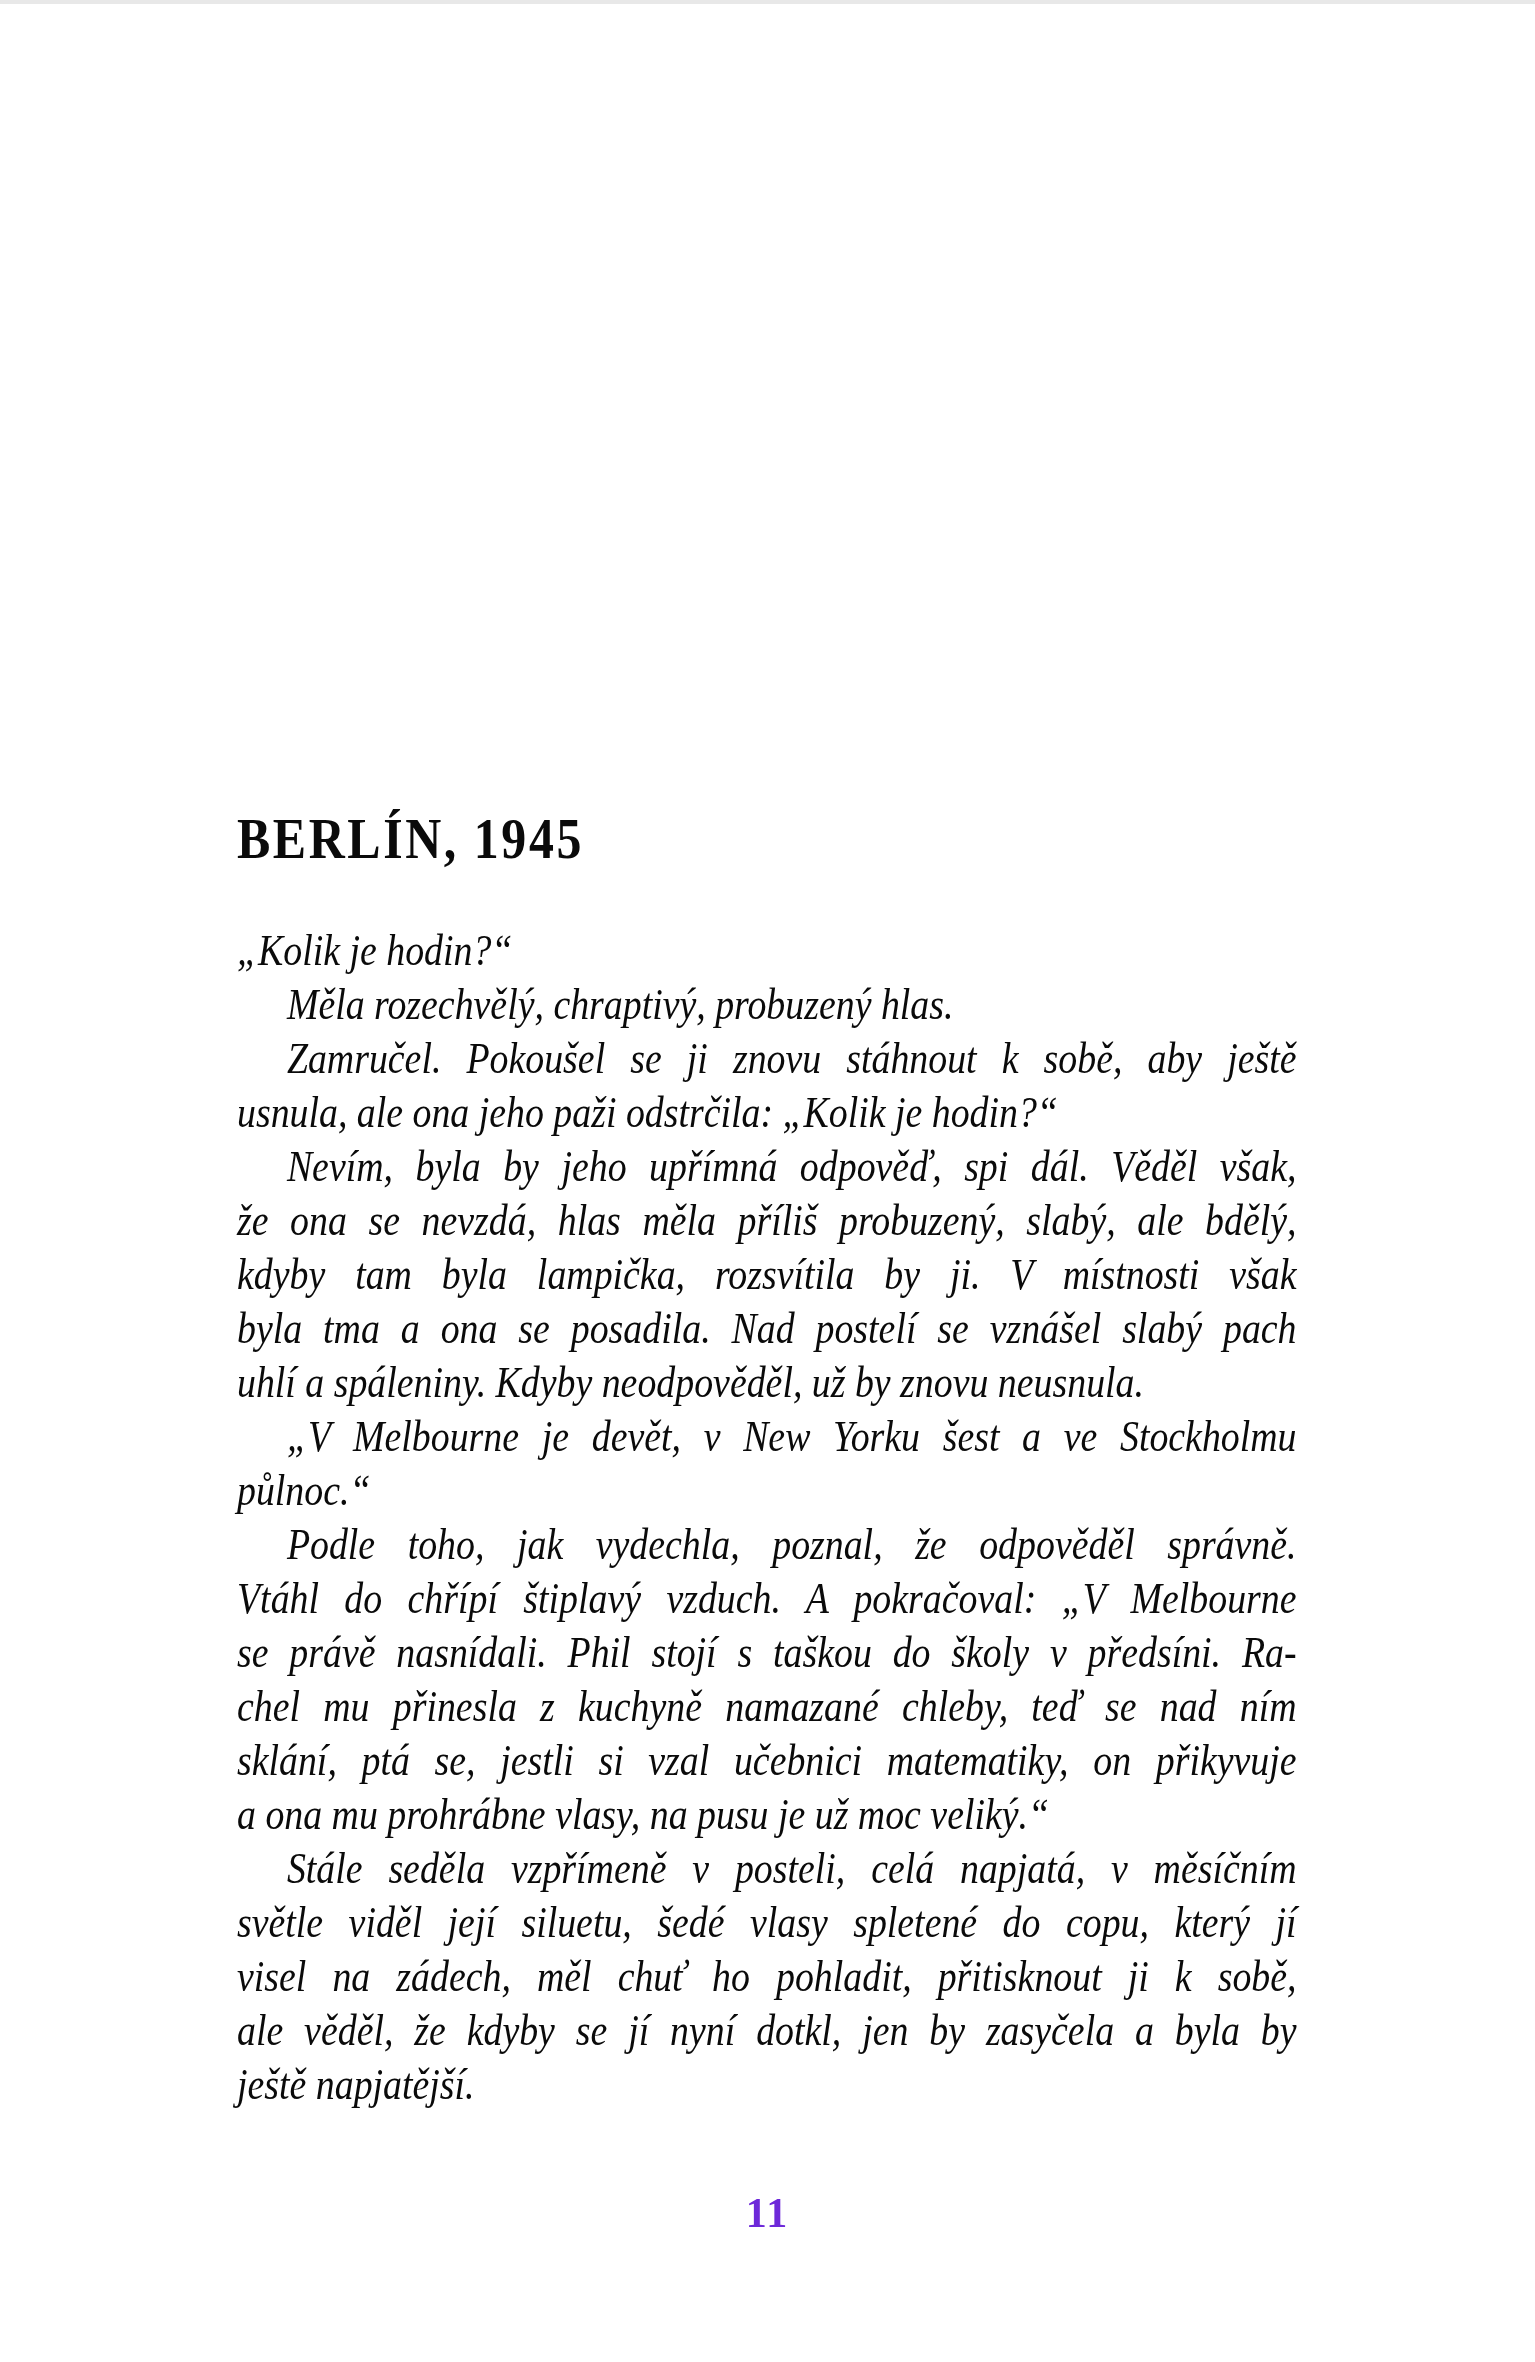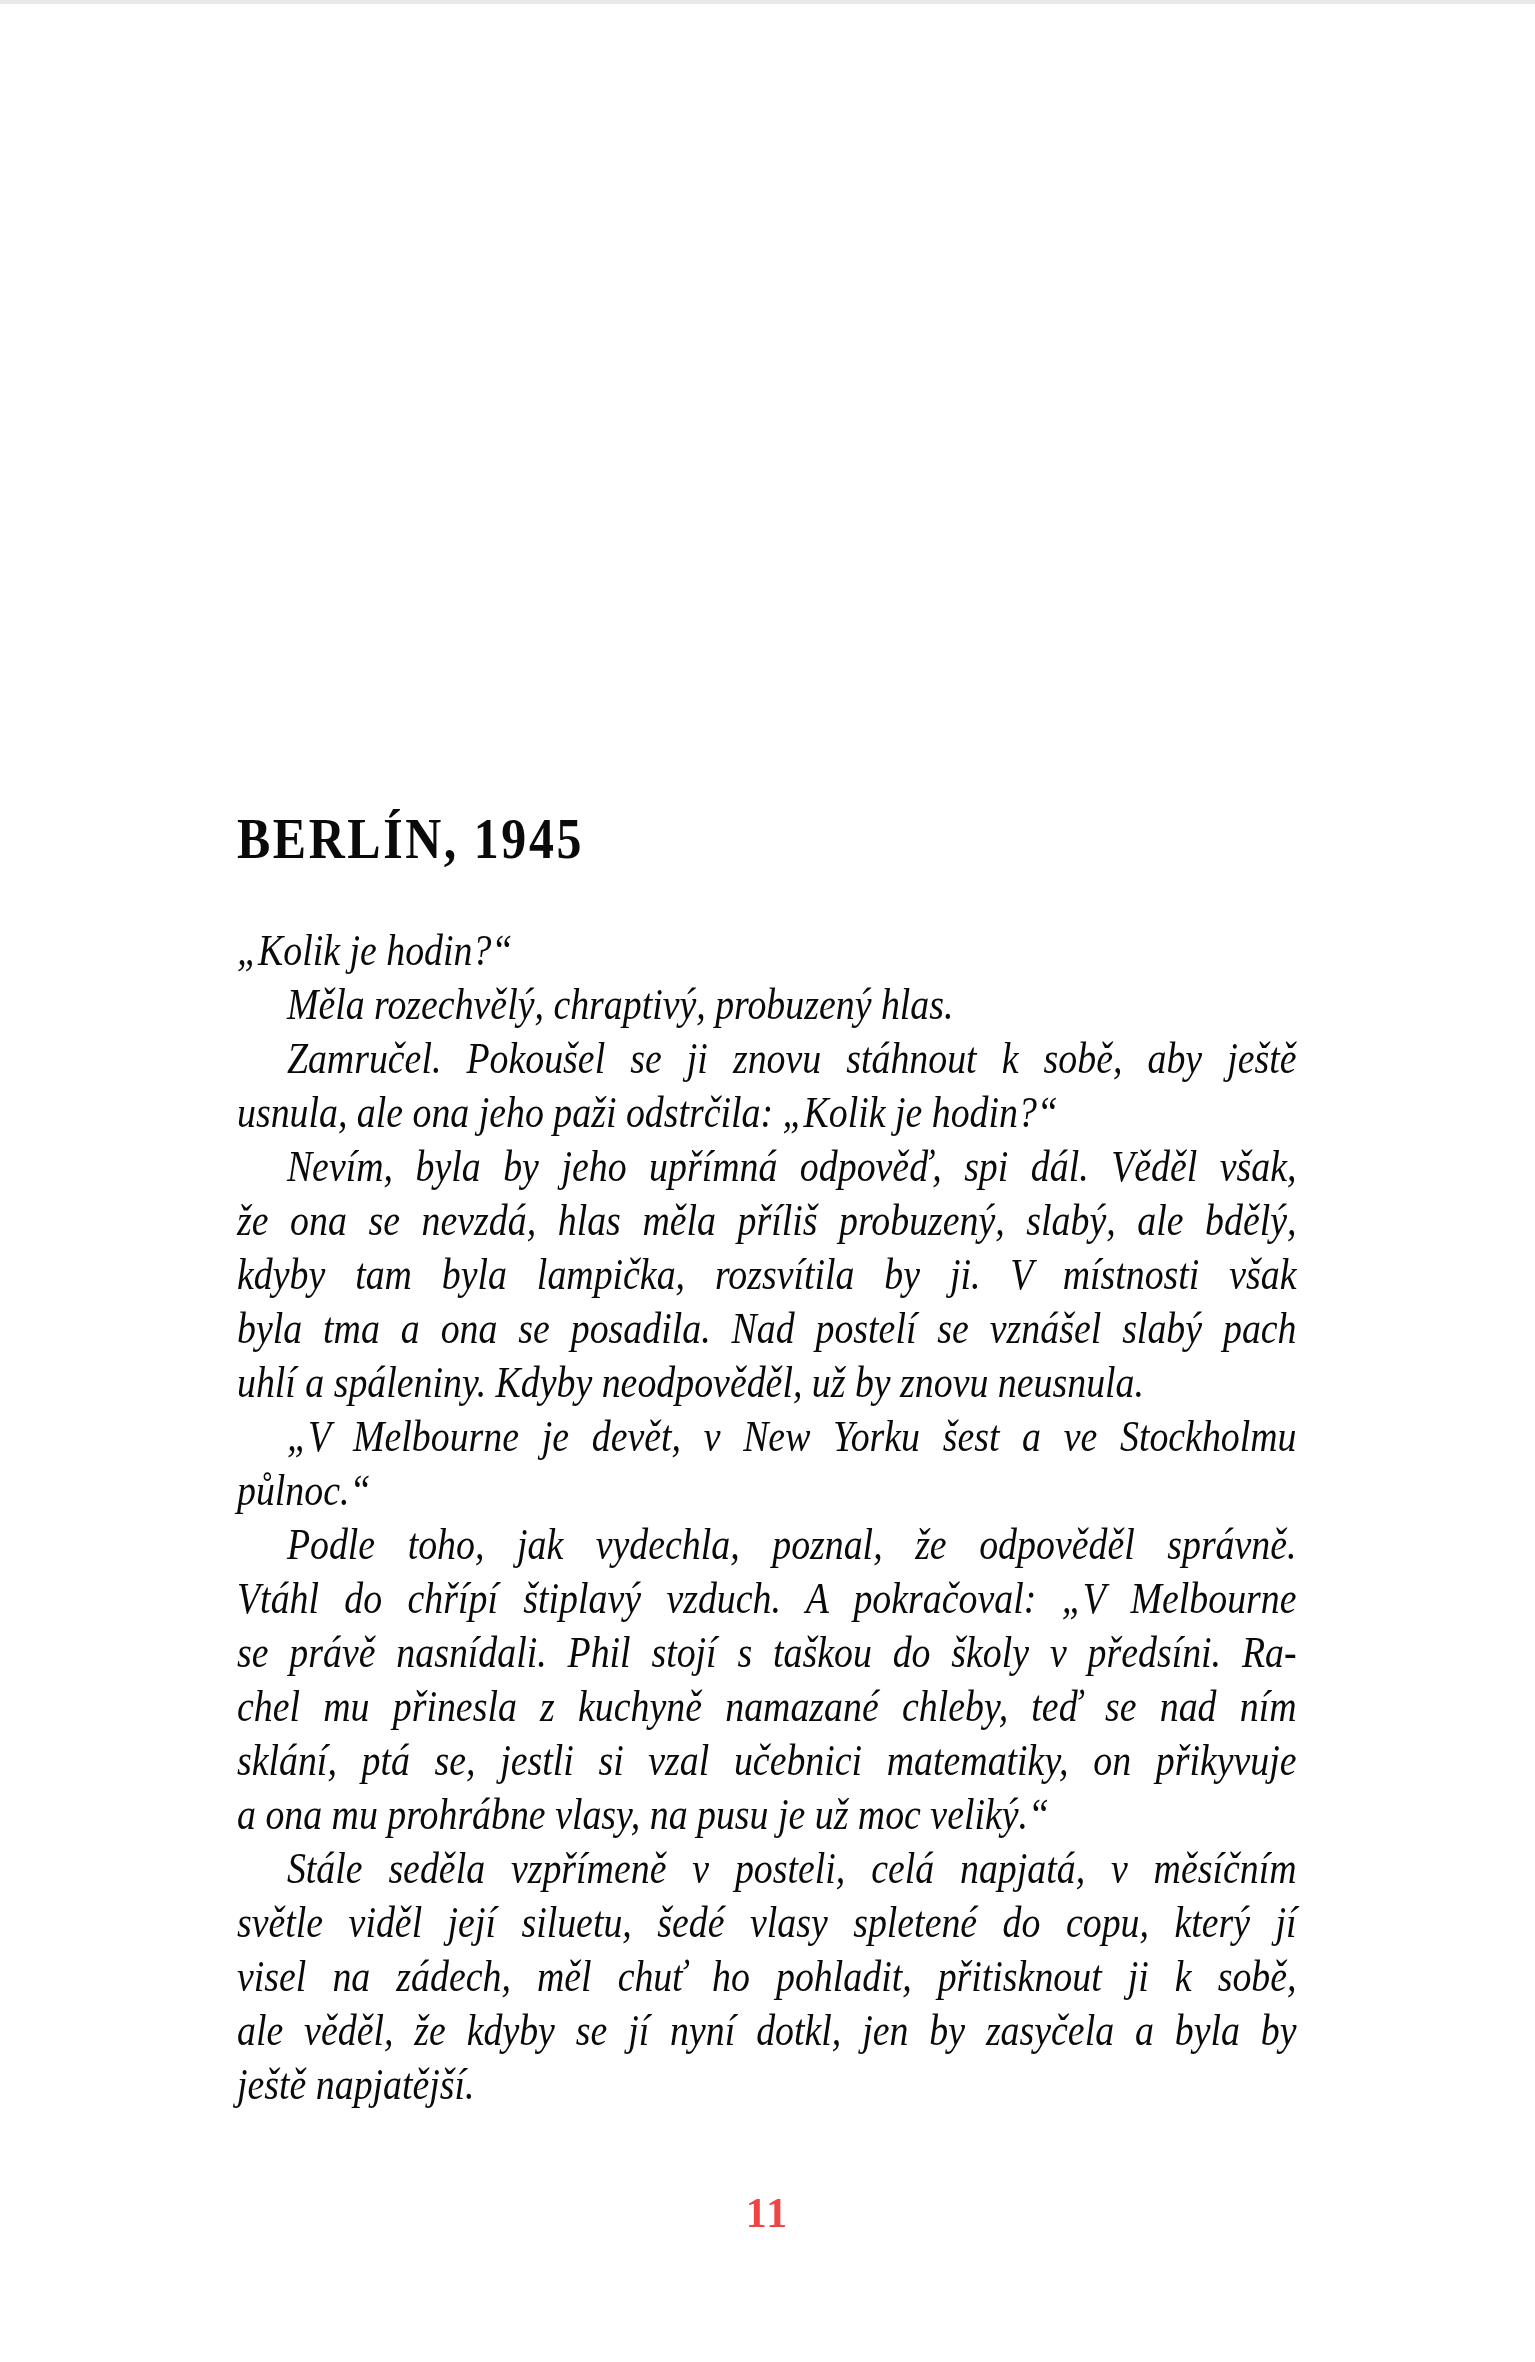--- a/index.html
+++ b/index.html
@@ -57,21 +57,21 @@
     position: absolute;
     left: 0;
     top: 2188px;
     width: 100%;
     text-align: center;
     font-family: "Liberation Serif", "DejaVu Serif", serif;
     font-weight: bold;
     font-size: 42px;
     line-height: 1;
     letter-spacing: 2px;
-    color: #ef4444;
+    color: #6d28d9;
   }
 </style>
 </head>
 <body>
 
 <div class="page">
 
   <div class="text-block">
 
     <h1 class="chapter-heading">BERLÍN, 1945</h1>

